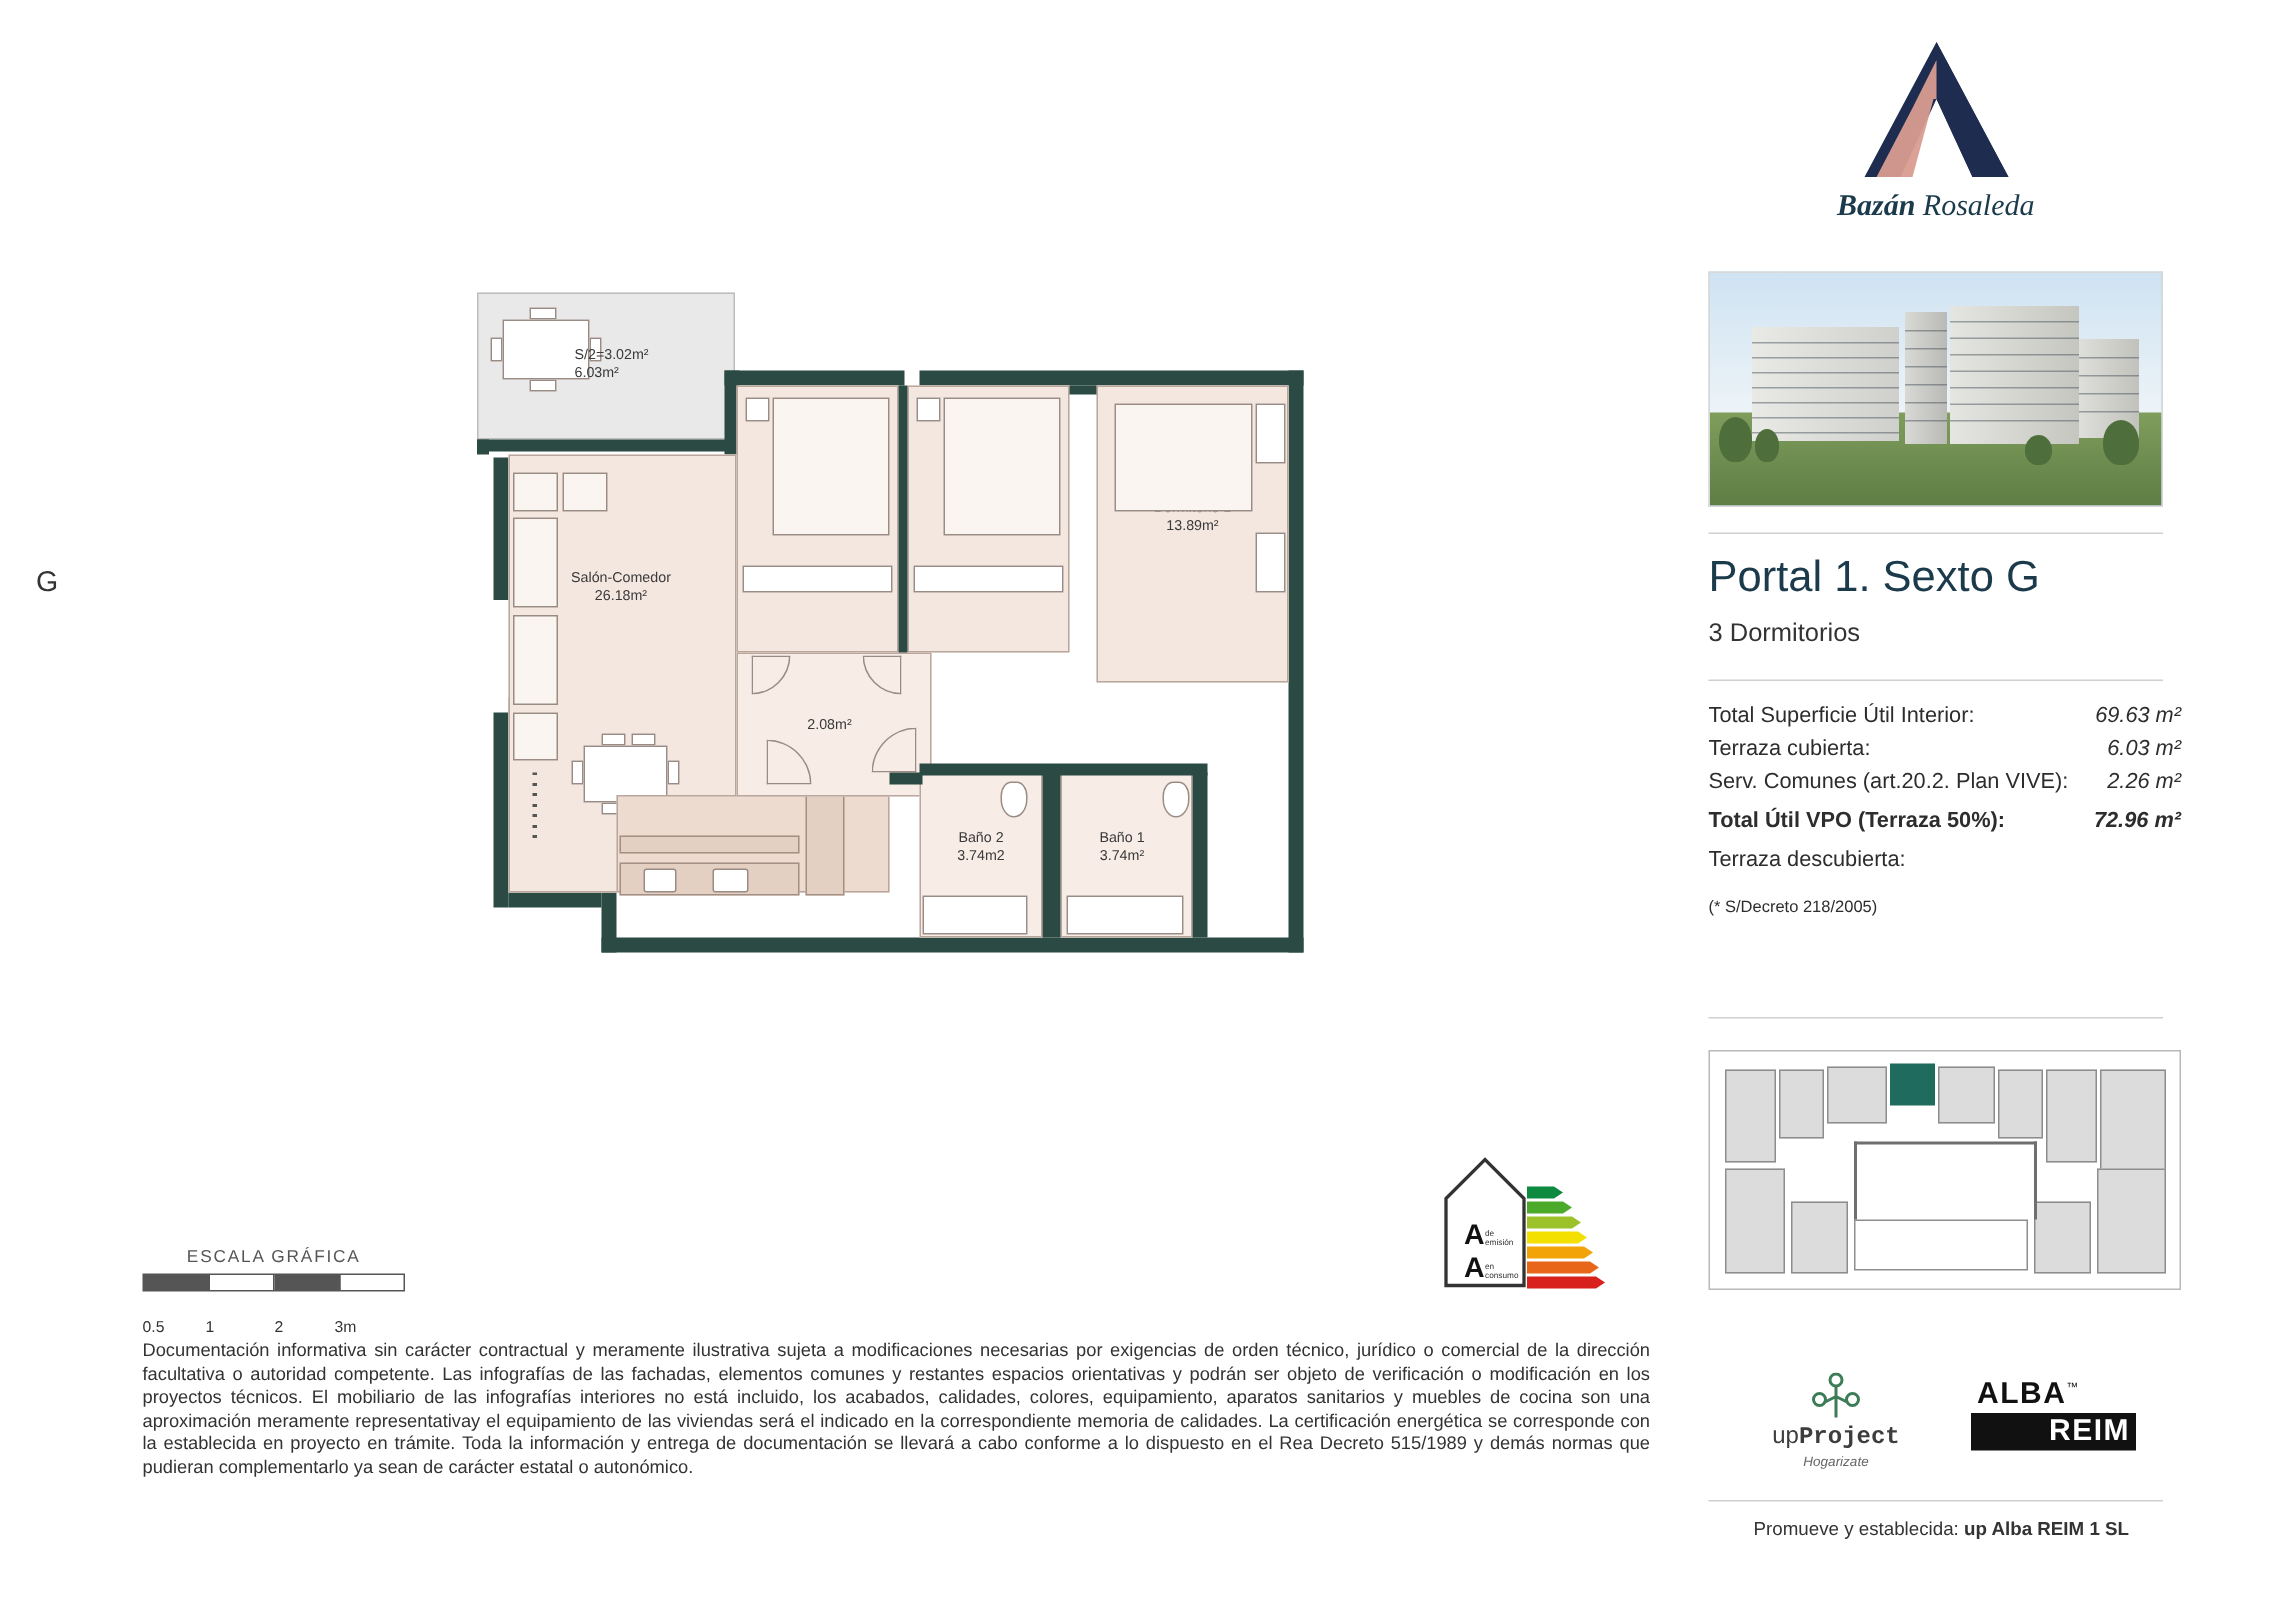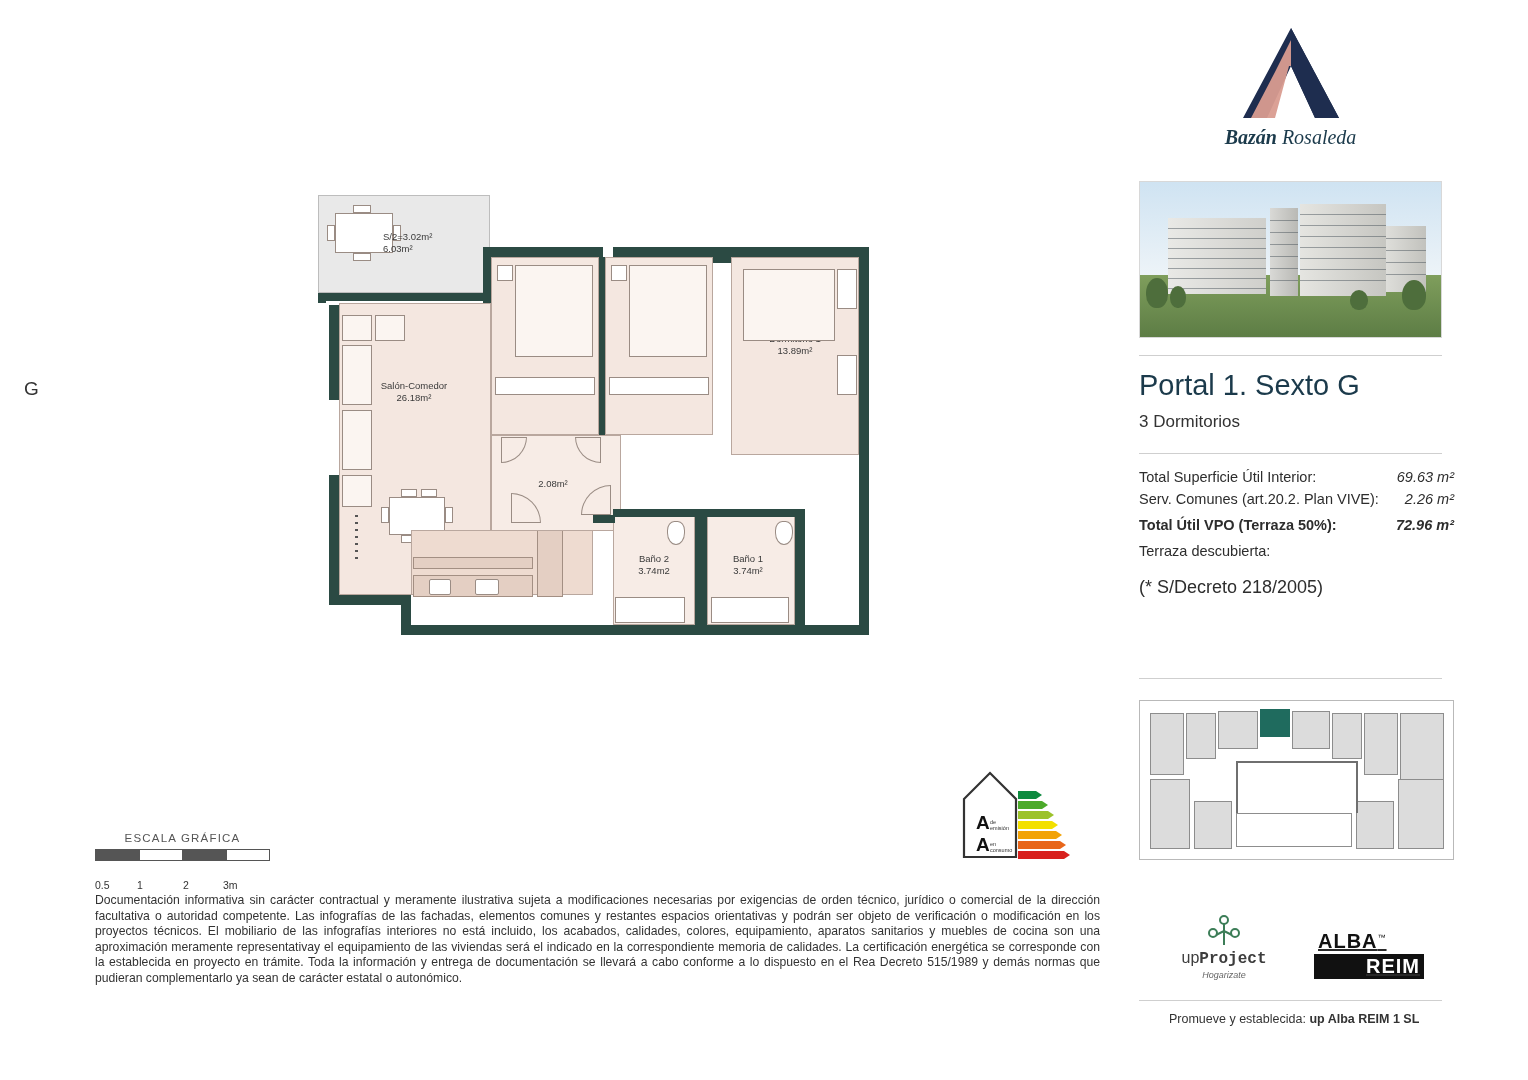--- a/index.html
+++ b/index.html
@@ -44,38 +44,38 @@
 
   .title-main { position:absolute; left:0; top:369px; font-size:29px; color:#1b3a4b; font-weight:normal; }
   .title-sub { position:absolute; left:0; top:412px; font-size:17px; color:#333; }
 
   .specs { position:absolute; left:0; top:469px; width:315px; font-size:14.5px; color:#2d2d2d; }
   .spec-row { position:relative; height:22px; }
   .spec-row .lbl { position:absolute; left:0; top:0; white-space:nowrap; }
   .spec-row .val { position:absolute; right:0; top:0; white-space:nowrap;font-style:italic; }
   .spec-row.bold .lbl, .spec-row.bold .val { font-weight:bold; }
   .spec-gap { height:10px; }
-  .note { font-size:18px; margin-top:2px; }
+  .note { font-size:11px; margin-top:2px; }
 
   .keyplan {
     position:absolute; left:0; top:700px; width:315px; height:160px;
     border:1px solid #b9b9b9; background:#ffffff; overflow:hidden;
   }
   .kp-line { position:absolute; background:#6f6f6f; }
   .kp-hl { position:absolute; background:#1f6b5e; }
   .kp-blk { position:absolute; background:#dcdcdc; border:1px solid #8d8d8d; }
 
   .energy { position:absolute; left:-170px; top:760px; width:130px; height:100px; }
 
   .logos { position:absolute; left:0; top:905px; width:315px; height:80px; }
   .upproject { position:absolute; left:30px; top:10px; text-align:center; width:110px; }
   .upproject .upname { font-size:16px; color:#3d3d3d; }
   .upproject .upname b { font-weight:bold;font-family:Liberation Mono, monospace; }
   .upproject .upsub { font-size:9px; color:#666; font-style:italic; margin-top:2px; }
-  .albareim { position:absolute; left:175px; top:24px; width:110px;text-decoration:underline; }
+  .albareim { position:absolute; left:175px; top:12px; width:110px; }
   .ar-top { background:#ffffff; color:#111; font-weight:bold; font-size:20px; letter-spacing:1px; padding:1px 4px; }
   .ar-bot { background:#111; color:#fff; font-weight:bold; font-size:20px; letter-spacing:1px; padding:1px 4px; text-align:right;}
   .tm { font-size:8px; vertical-align:super; font-weight:normal; }
 
   .promo { position:absolute; left:30px; top:1012px; font-size:12.5px; color:#333; }
   .promo b { font-weight:bold; }
 
   
   .plan-wrap { position:absolute; left:0; top:0; width:1139px; height:1080px; }
 
@@ -329,20 +329,24 @@
   <div class="title-main">Portal 1. Sexto G</div>
   <div class="title-sub">3 Dormitorios</div>
   <div class="hr-line" style="top:453px;"></div>
 
   <div class="specs">
     <div class="spec-row">
       <span class="lbl">Total Superficie Útil Interior:</span>
       <span class="val">69.63 m²</span>
     </div>
     <div class="spec-row">
+      <span class="lbl">Terraza cubierta:</span>
+      <span class="val">6.03 m²</span>
+    </div>
+    <div class="spec-row">
       <span class="lbl">Serv. Comunes (art.20.2. Plan VIVE):</span>
       <span class="val">2.26 m²</span>
     </div>
     <div class="spec-row bold" style="margin-top:4px;">
       <span class="lbl">Total Útil VPO (Terraza 50%):</span>
       <span class="val">72.96 m²</span>
     </div>
     <div class="spec-row" style="margin-top:4px;">
       <span class="lbl">Terraza descubierta:</span>
       <span class="val"></span>

